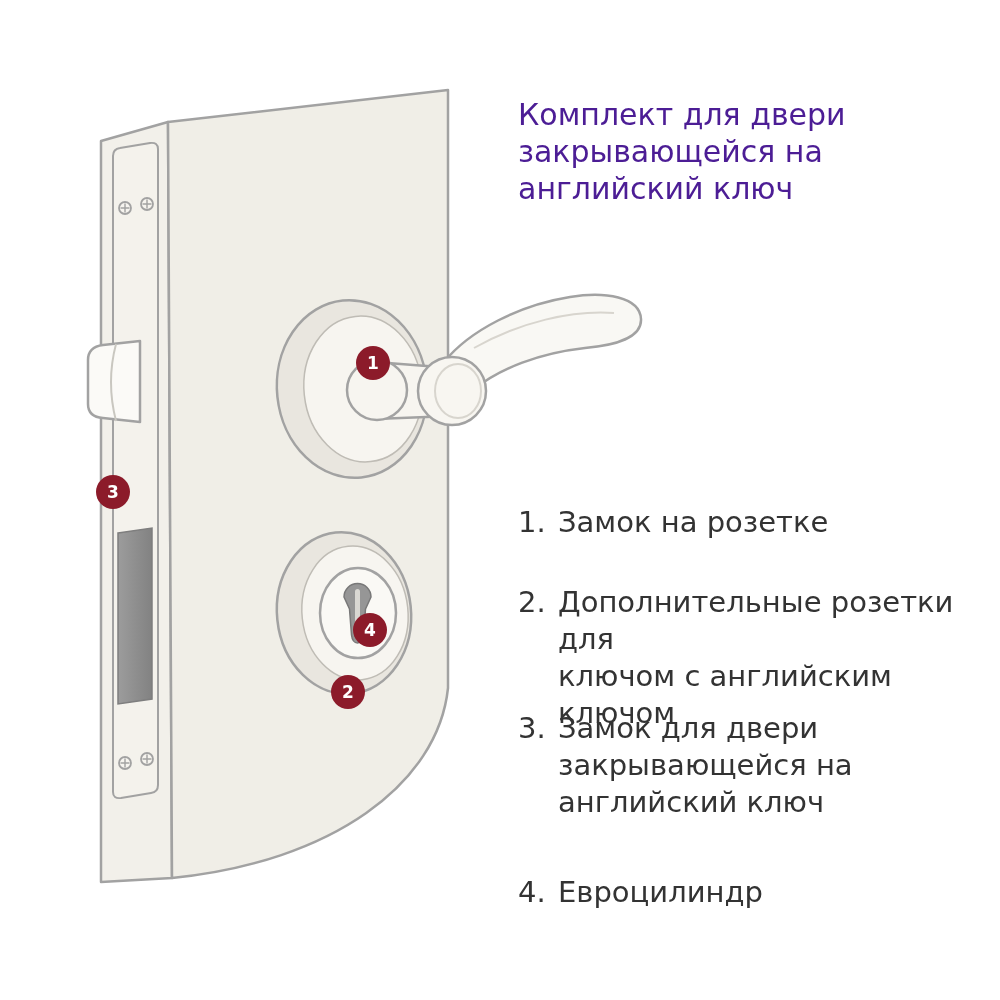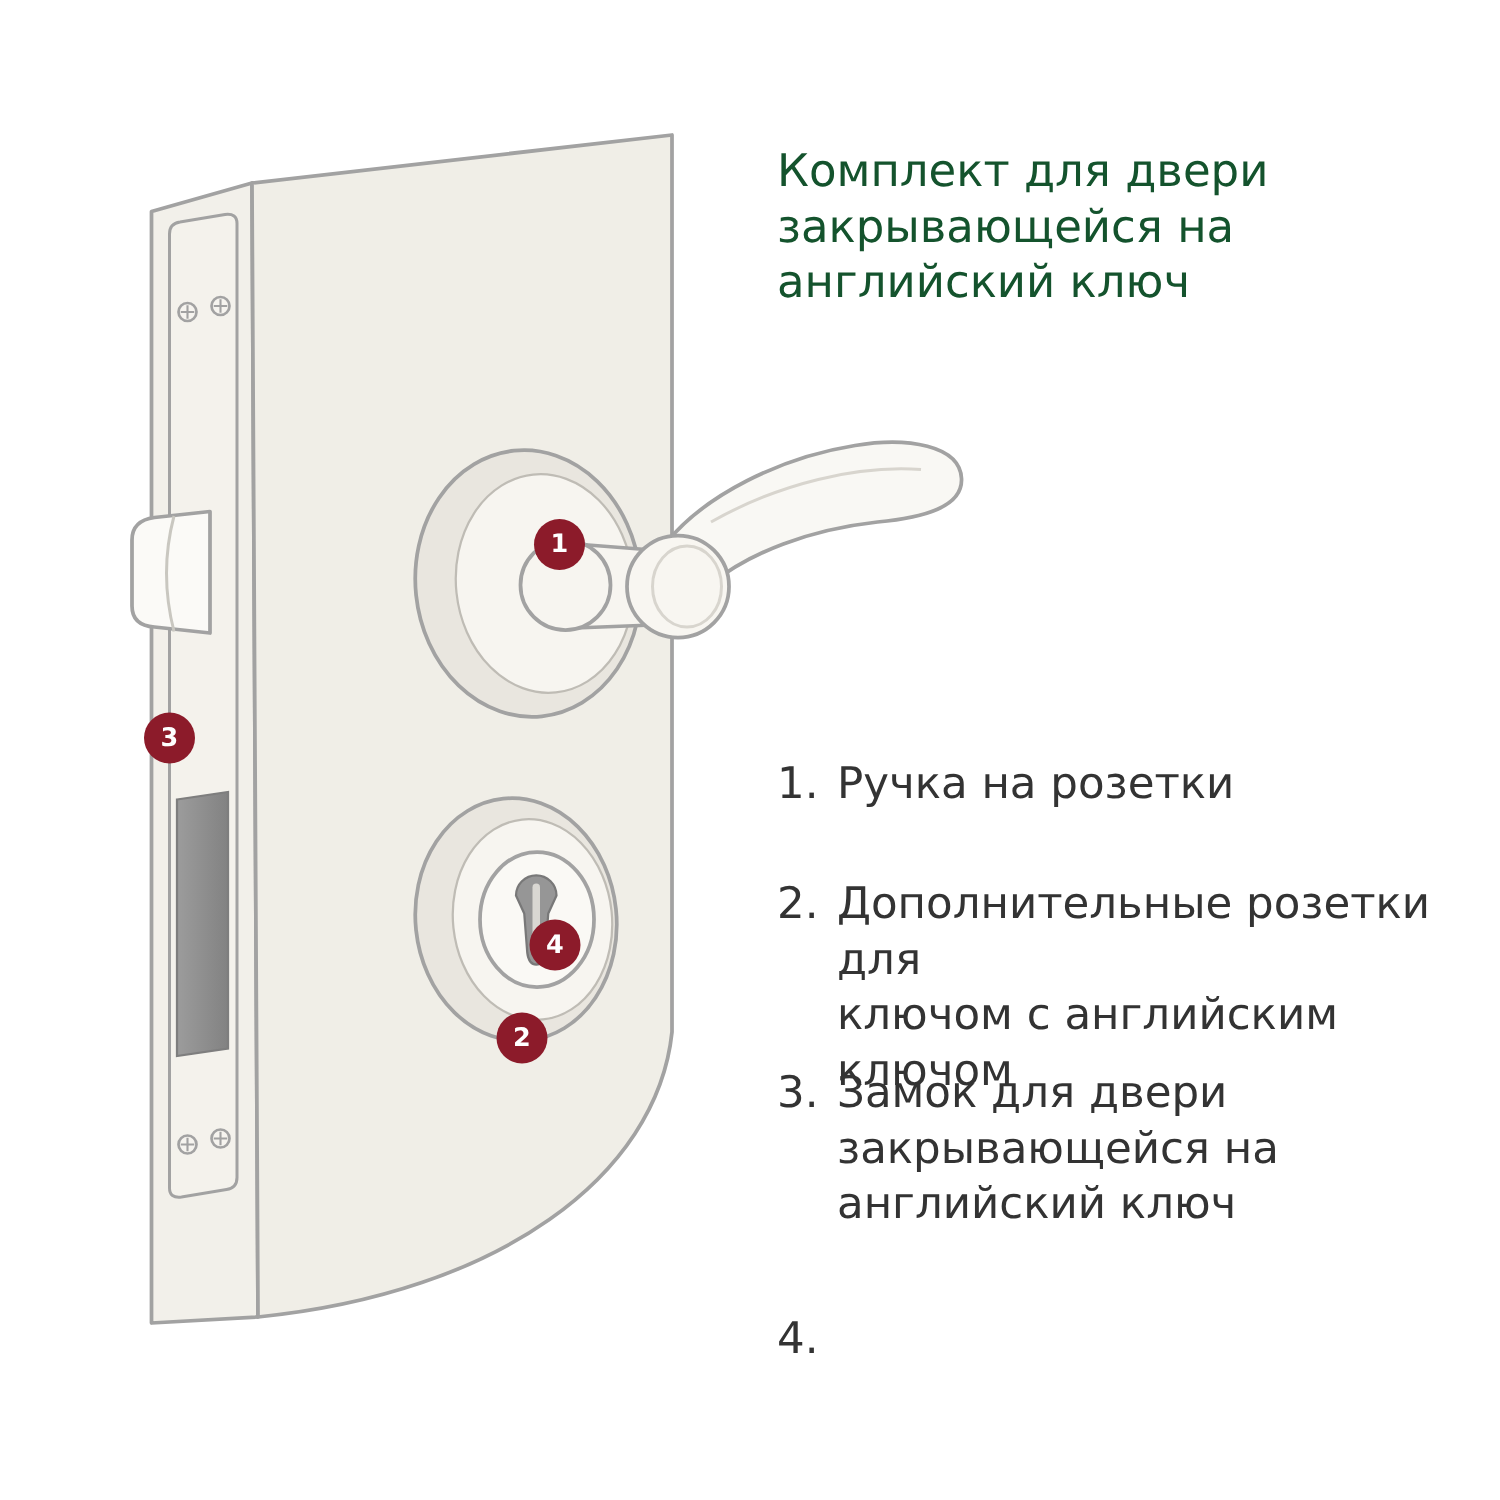--- a/index.html
+++ b/index.html
@@ -24,21 +24,21 @@
     height: 1000px;
   }
   .title {
     position: absolute;
     left: 518px;
     top: 96px;
     width: 420px;
     font-size: 30px;
     line-height: 37px;
     white-space: pre-line;
-    color: #14532d;
+    color: #4c1d95;
   }
   .legend-item {
     position: absolute;
     left: 518px;
     display: flex;
     font-size: 29px;
     line-height: 37px;
     color: #333333;
   }
   .legend-item .num {
@@ -145,30 +145,31 @@
   <div class="marker" id="marker-2">2</div>
   <div class="marker" id="marker-3">3</div>
   <div class="marker" id="marker-4">4</div>
 
   <div class="title">Комплект для двери
 закрывающейся на
 английский ключ</div>
 
   <div class="legend-item" id="item-1">
     <span class="num">1.</span>
-    <span class="txt">Ручка на розетки</span>
+    <span class="txt">Замок на розетке</span>
   </div>
   <div class="legend-item" id="item-2">
     <span class="num">2.</span>
     <span class="txt">Дополнительные розетки для
 ключом с английским ключом</span>
   </div>
   <div class="legend-item" id="item-3">
     <span class="num">3.</span>
     <span class="txt">Замок для двери
 закрывающейся на
 английский ключ</span>
   </div>
   <div class="legend-item" id="item-4">
     <span class="num">4.</span>
+    <span class="txt">Евроцилиндр</span>
   </div>
 
 </div>
 
 </body></html>

